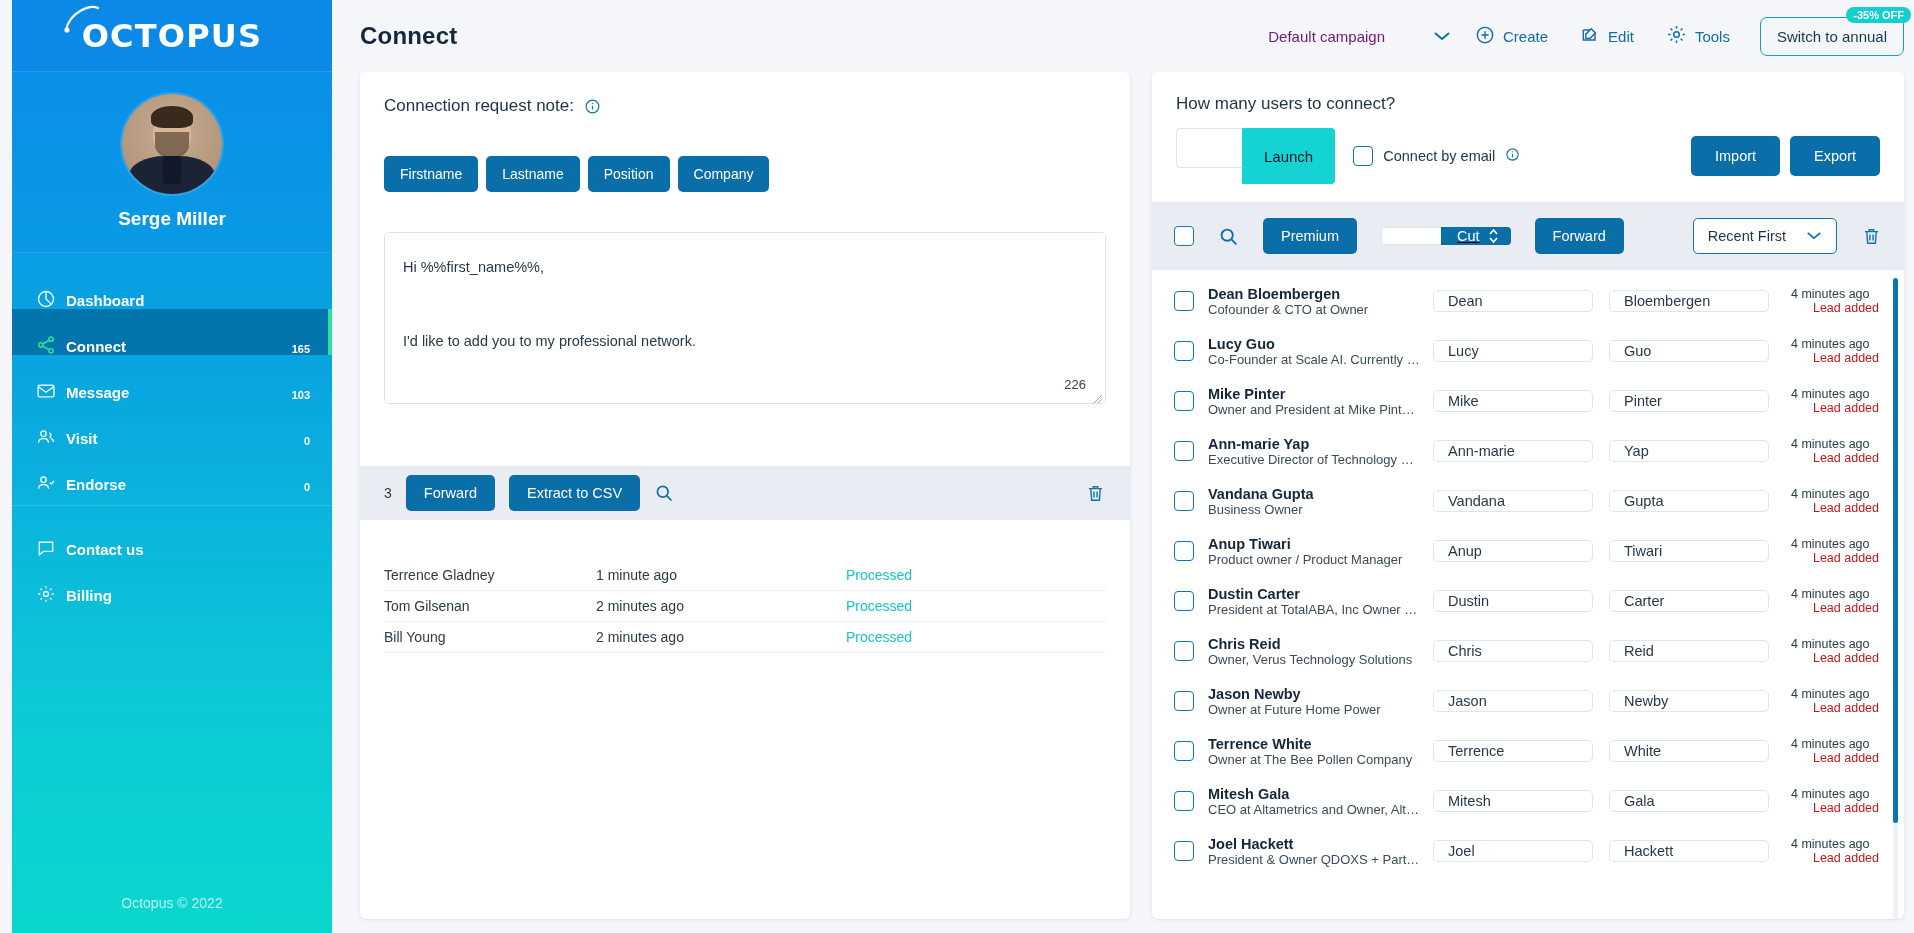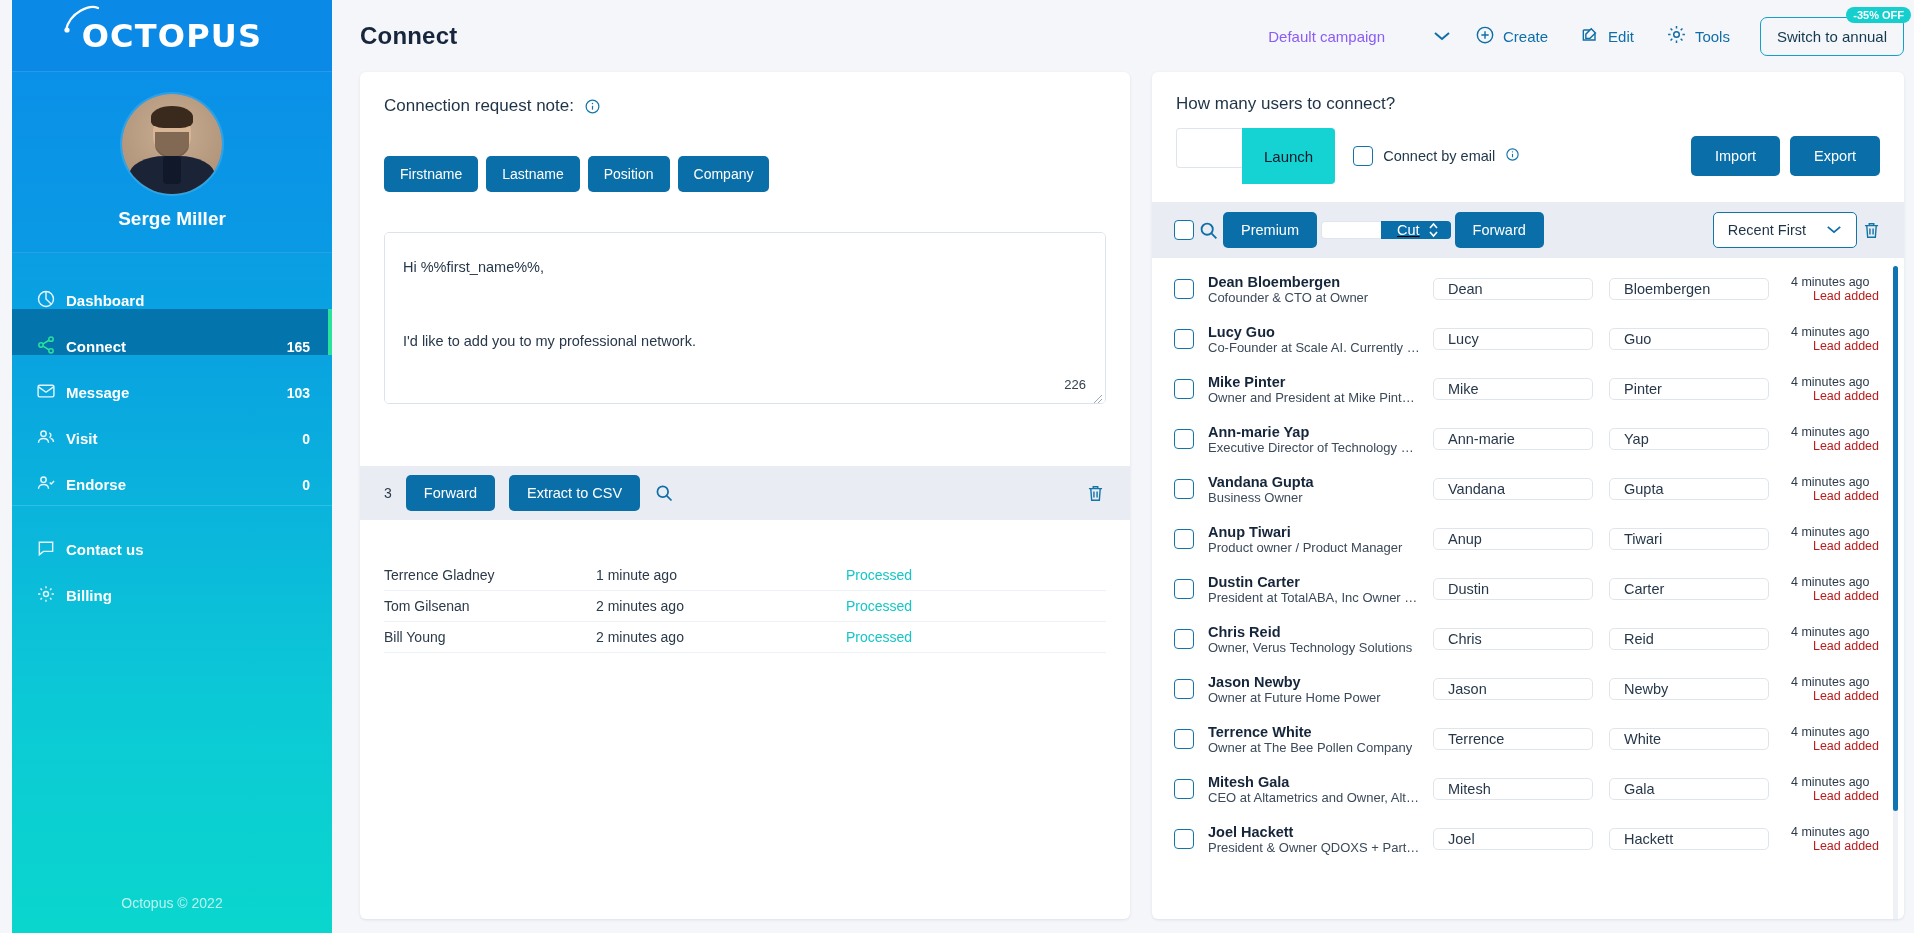--- a/index.html
+++ b/index.html
@@ -70,21 +70,21 @@
   .profile-name { margin-top: 14px; font-size: 19px; font-weight: bold; color: #fff; }
 
   .nav { padding-top: 10px; }
   .nav-item {
     height: 46px; display: flex; align-items: flex-end;
     padding: 0 22px 0 24px; cursor: pointer; position: relative;
     color: #ffffff; font-size: 15px; font-weight: bold;
   }
   .nav-item .ico { width: 30px; display: flex; align-items: center; color: #e8f6ff; }
   .nav-item .label { flex: 1; }
-  .nav-item .count { font-size: 14px; color: #ffffff; }
+  .nav-item .count { font-size: 11px; color: #ffffff; }
   .nav-item.active { background: #0474ad; }
   .nav-item.active::after {
     content: ""; position: absolute; right: 0; top: 0; bottom: 0; width: 4px;
     background: #2ae39b;
   }
   .nav-item.active .ico { color: #2ae39b; }
   .nav-sep { height: 1px; background: rgba(255,255,255,0.15); margin: 12px 0 6px 0; }
   .sidebar-footer {
     margin-top: auto; text-align: center; padding-bottom: 22px;
     font-size: 14px; color: rgba(255,255,255,0.72);
@@ -93,21 +93,21 @@
   
   .main { flex: 1; height: 933px; display: flex; flex-direction: column; min-width: 0; }
   .topbar {
     height: 72px; display: flex; align-items: center; padding: 0 22px 0 28px;
     background: #f4f6fa; flex: 0 0 72px;
   }
   .page-title { font-size: 24px; font-weight: bold; color: #17263c; letter-spacing: .2px; }
   .topbar-right { margin-left: auto; display: flex; align-items: center; gap: 0; }
   .campaign-select {
     display: flex; align-items: center; gap: 48px; cursor: pointer;
-    font-size: 15px; color: #8b5cf6; padding: 6px 8px;
+    font-size: 15px; color: #701a75; padding: 6px 8px;
   }
   .chev { color: #0f6ea8; font-size: 17px; line-height: 1; }
   .tb-action {
     display: flex; align-items: center; gap: 8px; cursor: pointer;
     font-size: 15px; color: #0f6ea8; padding: 6px 16px;
   }
   .switch-annual {
     position: relative; margin-left: 14px;
     border: 1px solid #12a0c9; border-radius: 7px;
     padding: 10px 16px; font-size: 15px; color: #14384f; background: #f4f6fa;
@@ -200,22 +200,22 @@
   }
   .cb-label { display: flex; align-items: center; gap: 10px; font-size: 14.5px; color: #22384b; }
   .imp-exp { margin-left: auto; display: flex; gap: 10px; }
   .btn-imp {
     background: #0a6fa8; color: #fff; border: none; border-radius: 5px;
     padding: 12px 24px; font-size: 14.5px; cursor: pointer;
     font-family: "Liberation Sans", sans-serif;
   }
 
   .grid-toolbar {
-    background: #e9edf3; display: flex; align-items: center; gap: 4px;
-    padding: 10px 22px; height: 56px;
+    background: #e9edf3; display: flex; align-items: center; gap: 24px;
+    padding: 10px 22px; height: 68px;
   }
   .cut-group { display: flex; align-items: flex-start; text-decoration: underline; }
   .cut-input {
     width: 60px; border: 1px solid #dfe5ec; border-right: none;
     border-radius: 4px 0 0 4px; outline: none; padding: 0 8px; font-size: 14px;
     font-family: "Liberation Sans", sans-serif; background: #fff;
   }
   .cut-btn {
     background: #0a6fa8; color: #fff; border: none; border-radius: 0 4px 4px 0;
     padding: 0 12px 0 16px; font-size: 14.5px; cursor: pointer;

